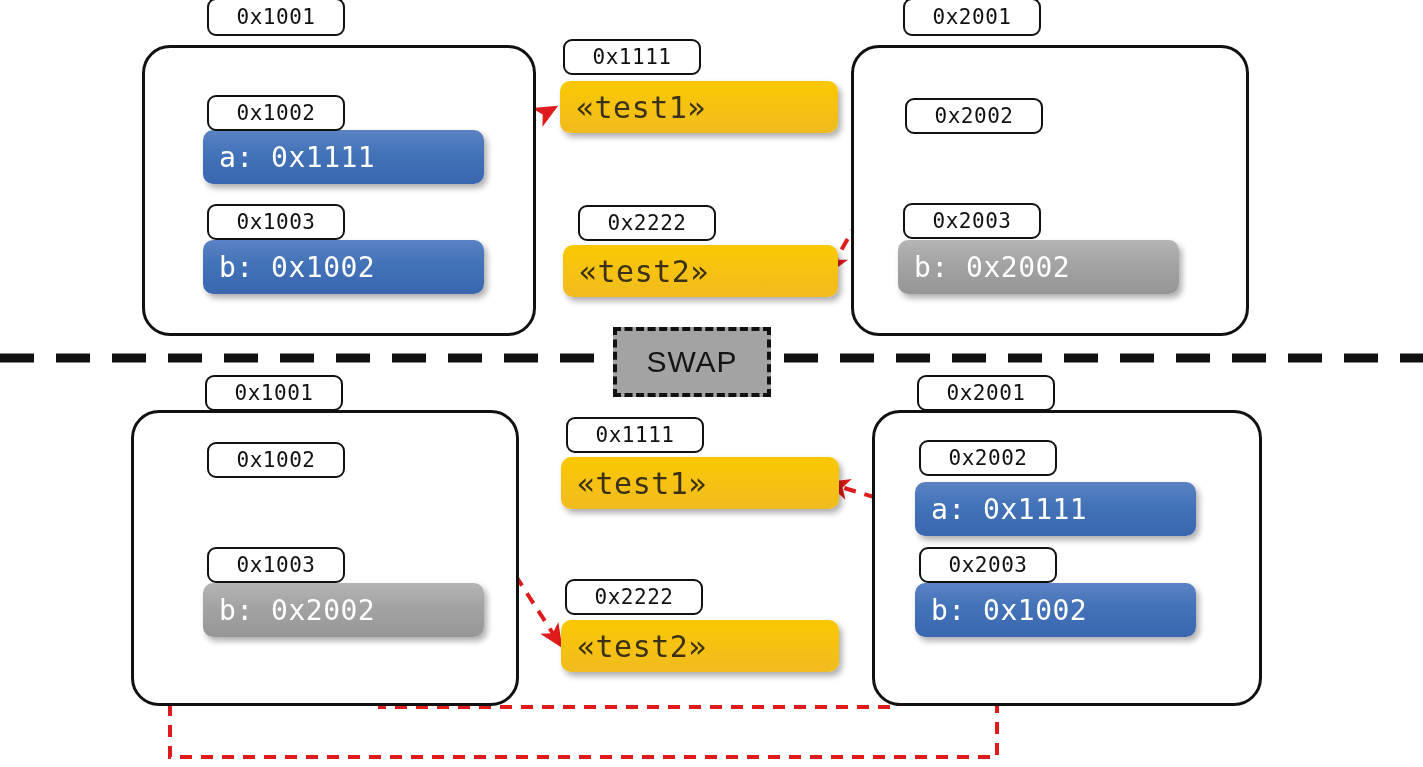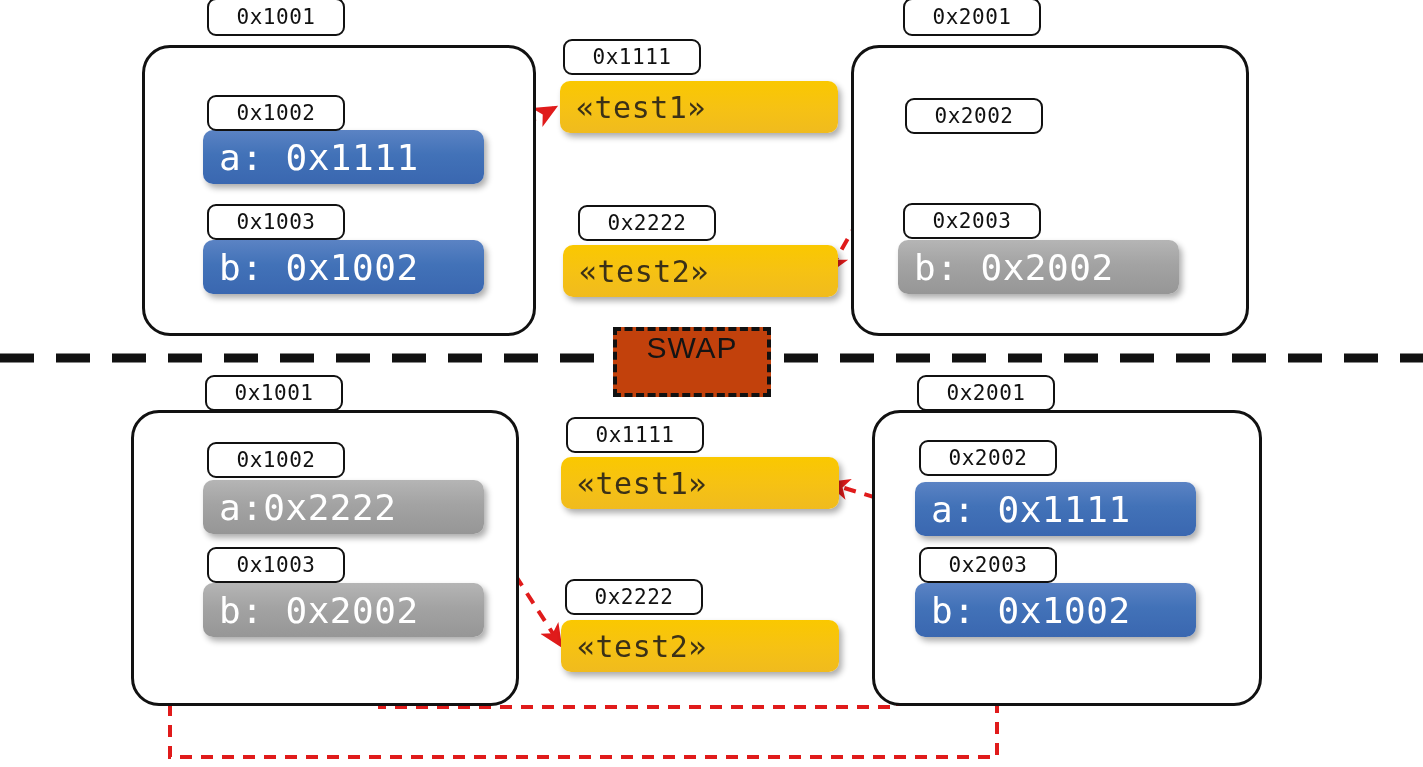--- a/index.html
+++ b/index.html
@@ -14,31 +14,31 @@
   .panel{position:absolute;border:3px solid #111;border-radius:28px;background:#fff;}
 
   
   .addr{position:absolute;border:2.5px solid #111;border-radius:9px;background:#fff;
         font-family:"DejaVu Sans Mono",monospace;font-size:21px;color:#111;
         display:flex;align-items:center;justify-content:center;letter-spacing:.5px;
         z-index:6;white-space:nowrap;}
 
   
   .cell{position:absolute;border-radius:10px;display:flex;align-items:center;
-        font-family:"DejaVu Sans Mono",monospace;font-size:36px;color:#ffffff;
+        font-family:"DejaVu Sans Mono",monospace;font-size:28px;color:#ffffff;
         padding-left:16px;letter-spacing:.5px;z-index:5;white-space:pre;
         box-shadow:3px 4px 6px rgba(0,0,0,.33);}
   .cell.blue{background:linear-gradient(180deg,#5b83c4 0%,#4272b8 45%,#3a67b0 100%);}
   .cell.gray{background:linear-gradient(180deg,#b5b5b5 0%,#a3a3a3 45%,#969696 100%);}
   .cell.yellow{background:linear-gradient(180deg,#fac800 0%,#f6c213 50%,#f0bb1e 100%);
                color:#3b3117;font-size:30px;}
 
   
-  #swap{position:absolute;border:4px dashed #111;background:#c2410c;
-        display:flex;justify-content:center;
+  #swap{position:absolute;border:4px dashed #111;background:#a3a3a3;
+        display:flex;align-items:center;justify-content:center;
         font-family:"Liberation Sans",sans-serif;font-size:30px;color:#141414;
         letter-spacing:1px;z-index:8;}
 </style>
 </head>
 <body>
 
 <div id="stage">
 
   <svg id="wires" viewBox="0 0 1423 767" width="1423" height="767">
     <defs>
@@ -98,21 +98,20 @@
 
   <div class="addr" style="left:905px;top:98px;width:134px;height:32px;">0x2002</div>
 
   <div class="addr" style="left:903px;top:203px;width:134px;height:32px;">0x2003</div>
   <div class="cell gray" style="left:898px;top:240px;width:265px;height:54px;">b: 0x2002</div>
 
   <div class="panel" style="left:131px;top:410px;width:382px;height:290px;"></div>
   <div class="addr" style="left:205px;top:375px;width:134px;height:32px;">0x1001</div>
 
   <div class="addr" style="left:207px;top:442px;width:134px;height:32px;">0x1002</div>
-  <div class="cell gray" style="left:203px;top:480px;width:265px;height:54px;">a:0x2222</div>
 
   <div class="addr" style="left:207px;top:547px;width:134px;height:32px;">0x1003</div>
   <div class="cell gray" style="left:203px;top:583px;width:265px;height:54px;">b: 0x2002</div>
 
   <div class="addr" style="left:566px;top:417px;width:134px;height:32px;">0x1111</div>
   <div class="cell yellow" style="left:561px;top:457px;width:262px;height:52px;">«test1»</div>
 
   <div class="addr" style="left:565px;top:579px;width:134px;height:32px;">0x2222</div>
   <div class="cell yellow" style="left:561px;top:620px;width:262px;height:52px;">«test2»</div>
 

